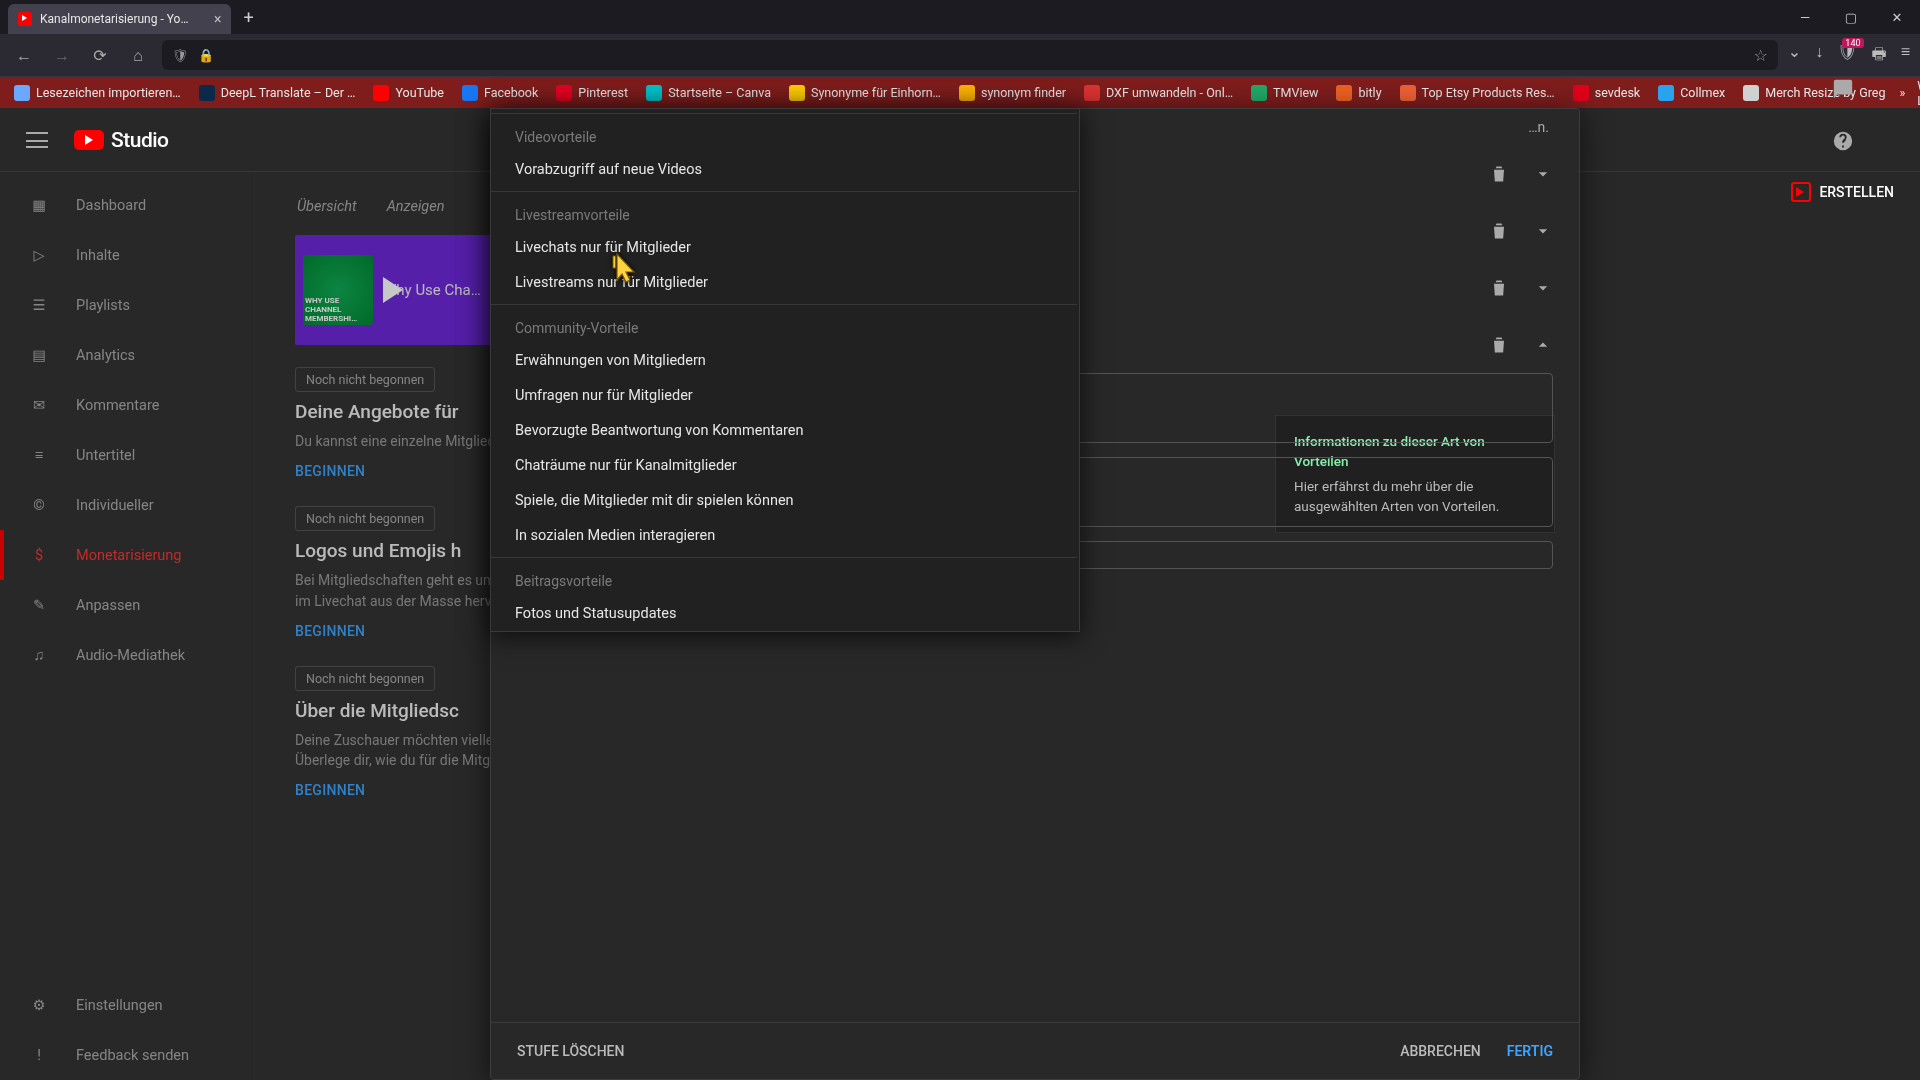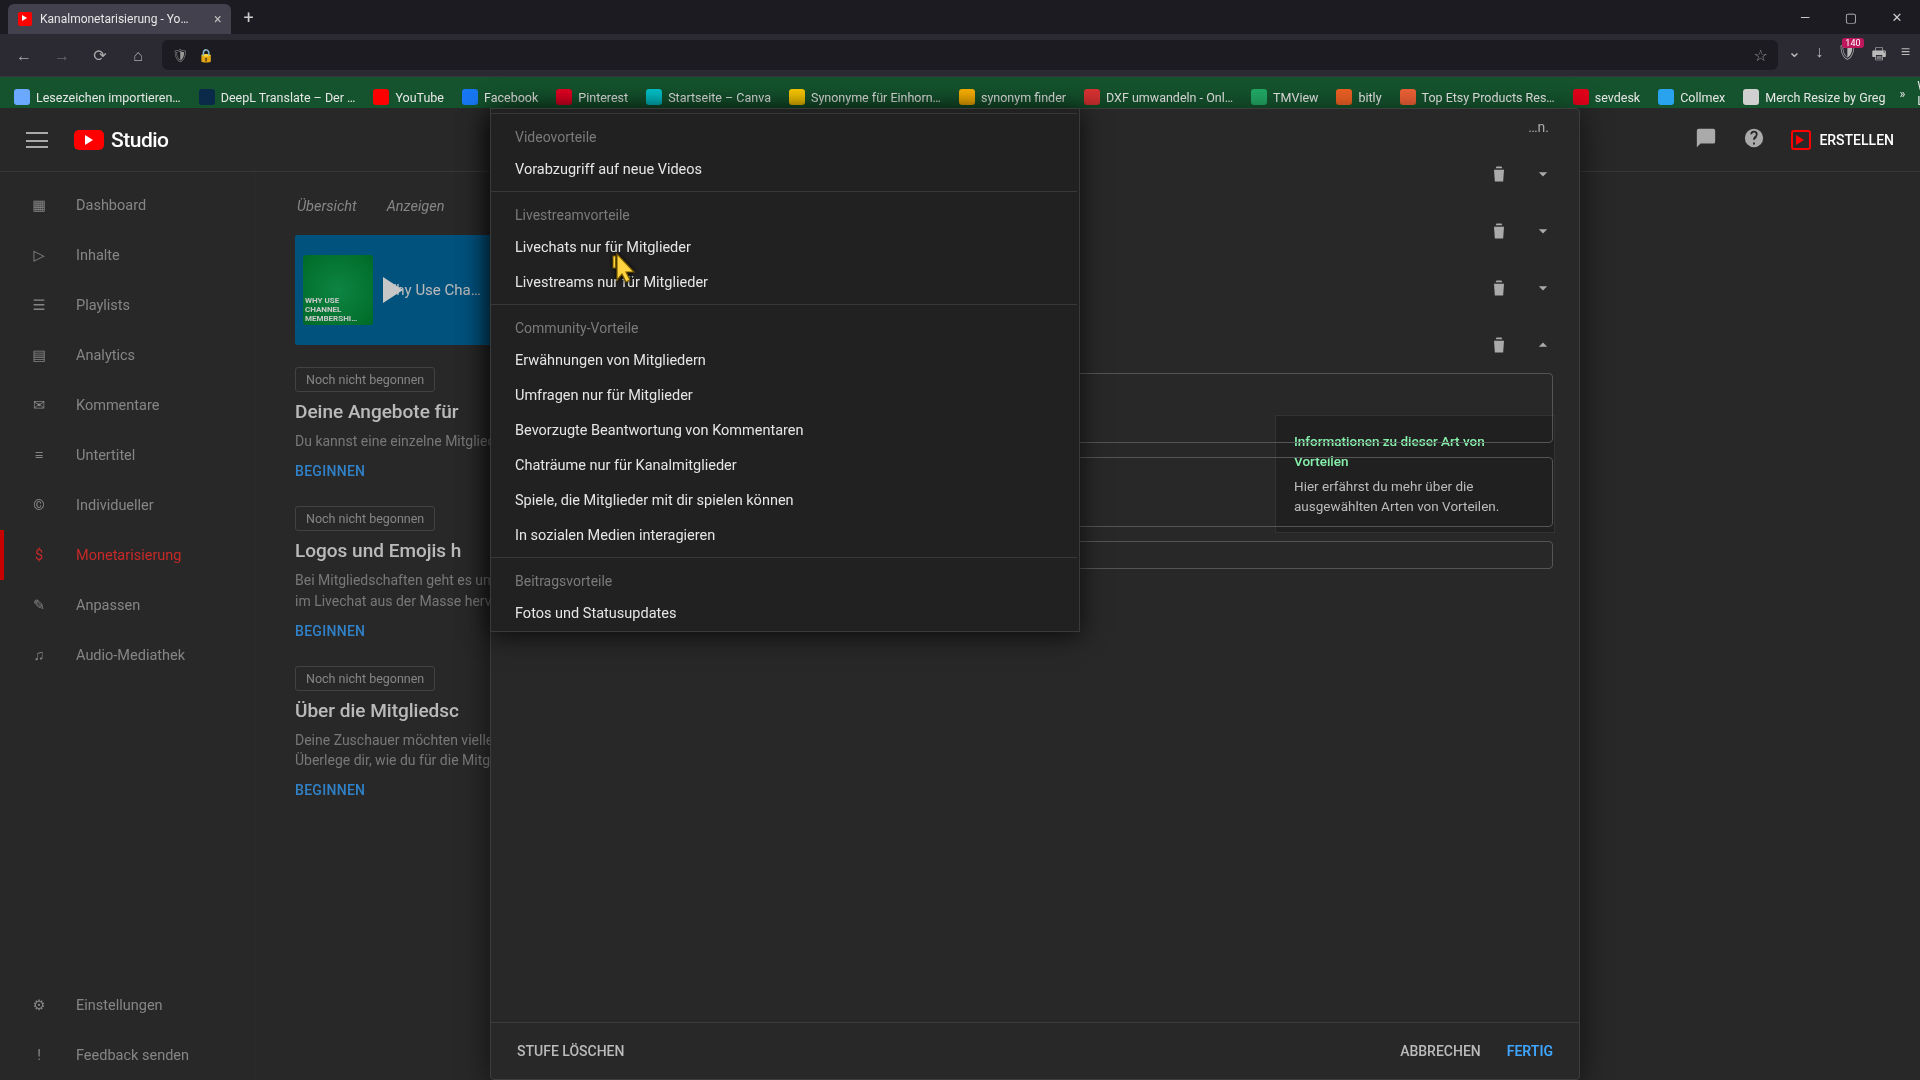--- a/index.html
+++ b/index.html
@@ -17,52 +17,52 @@
   .new-tab { color:#ccc; font-size:18px; margin-left:12px; }
 
   .addr-row { height:42px; background:#2b2a33; display:flex; align-items:center; gap:10px; padding:0 10px; }
   .nav-icn { width:28px; height:28px; color:#aaa; display:flex; align-items:center; justify-content:center; font-size:16px; border-radius:4px;}
   .urlbar { flex:1; height:30px; background:#1c1b22; border-radius:6px; display:flex; align-items:center; padding:0 10px; color:#999; gap:10px;}
   .urlbar .shield,.urlbar .lock{font-size:13px;}
   .addr-right { display:flex; gap:14px; color:#bbb; }
   .ext-badge { position:relative; }
   .ext-badge .cnt { position:absolute; top:-4px; right:-6px; background:#be185d; color:#fff; font-size:9px; padding:0 3px; border-radius:3px;}
 
-  .bm-row { height:32px; background:#14532d; border-top:1px solid #38373f; display:flex; align-items:flex-end; gap:10px; padding:0 10px; font-size:12.5px; color:#e7e7e7; overflow:hidden;}
+  .bm-row { height:32px; background:#7f1d1d; border-top:1px solid #38373f; display:flex; align-items:center; gap:10px; padding:0 10px; font-size:12.5px; color:#e7e7e7; overflow:hidden;}
   .bm { display:flex; align-items:center; gap:6px; white-space:nowrap; padding:3px 4px; border-radius:4px;}
   .bm .ico { width:16px; height:16px; border-radius:3px; display:inline-block;}
   .bm-more { margin-left:auto; display:flex; align-items:center; gap:6px; }
 
   
   .yts { position:relative; height:calc(1080px - 108px); background:#282828; color:#aaa; }
   .yts-header { height:64px; display:flex; align-items:center; padding:0 26px; border-bottom:1px solid #383838;}
   .burger { width:22px; height:16px; border-top:2px solid #aaa; border-bottom:2px solid #aaa; position:relative; margin-right:26px;}
   .burger::before{content:'';position:absolute;top:6px;left:0;right:0;border-top:2px solid #aaa;}
   .yt-logo { display:flex; align-items:center; gap:3px; }
   .yt-play { width:30px; height:20px; background:#f00; border-radius:5px; position:relative;}
   .yt-play::after{content:'';position:absolute;left:11px;top:5px;border-left:8px solid #fff;border-top:5px solid transparent;border-bottom:5px solid transparent;}
   .yt-word { color:#fff; font-size:21px; font-weight:500; letter-spacing:-0.5px; margin-left:4px;}
-  .hdr-right { margin-left:auto; display:flex; align-items:center; gap:26px; color:#aaa;}
+  .hdr-right { margin-left:auto; display:flex; align-items:center; gap:26px; color:#aaa;flex-direction:column;}
   .hdr-right svg{width:22px;height:22px;fill:#aaa;}
   .create-btn { display:flex; align-items:center; gap:8px; color:#fff; font-size:14px; font-weight:500;}
   .create-btn .cicon{width:20px;height:20px;border:2px solid #f00;border-radius:3px;position:relative;}
   .create-btn .cicon::before{content:'';position:absolute;left:3px;top:3px;border-left:8px solid #f00;border-top:5px solid transparent;border-bottom:5px solid transparent;}
 
   .yts-body { display:flex; height:calc(100% - 64px); }
   .sidebar { width:255px; border-right:1px solid #383838; padding-top:8px; display:flex; flex-direction:column;}
   .side-item { display:flex; align-items:center; gap:26px; padding:0 28px; height:50px; font-size:14.5px; color:#aaa; }
   .side-item.active { color:#f33; border-left:4px solid #f00; padding-left:24px;}
   .side-item .sic{width:22px;height:22px;display:flex;align-items:center;justify-content:center;}
   .side-sep{flex:1;}
 
   .main { flex:1; padding:14px 40px; position:relative; overflow:hidden;}
   .crumbs { display:flex; gap:26px; font-size:14.5px; color:#aaa; padding:6px 0 14px;}
   .crumbs span{padding:6px 2px;font-style:italic;}
 
-  .video-card { width:196px; height:110px; background:#0369a1; border-radius:2px; position:relative; display:flex; align-items:center; margin-bottom:22px;}
+  .video-card { width:196px; height:110px; background:#6d28d9; border-radius:2px; position:relative; display:flex; align-items:center; margin-bottom:22px;}
   .video-thumb{width:70px;height:70px;background:radial-gradient(circle,#1a5,#083);margin-left:8px;border-radius:3px;display:flex;flex-direction:column;justify-content:flex-end;font-size:8px;color:#fff;font-weight:700;padding:2px;}
   .video-title{color:#eee;font-size:15px;margin-left:10px;}
   .video-play{position:absolute;left:50%;top:50%;transform:translate(-50%,-50%);}
   .video-play::after{content:'';display:block;border-left:20px solid #fff;border-top:13px solid transparent;border-bottom:13px solid transparent;}
 
   .task-card { margin-bottom:26px; max-width:790px;}
   .chip { display:inline-block; border:1px solid #555; color:#aaa; font-size:12.5px; padding:4px 10px; border-radius:3px; margin-bottom:8px;}
   .task-title { color:#eee; font-size:19px; font-weight:500; margin-bottom:8px;}
   .task-desc { font-size:14px; color:#999; line-height:1.45; margin-bottom:10px;}
   .task-btn { color:#3ea6ff; font-size:14px; font-weight:500; letter-spacing:.3px;}

